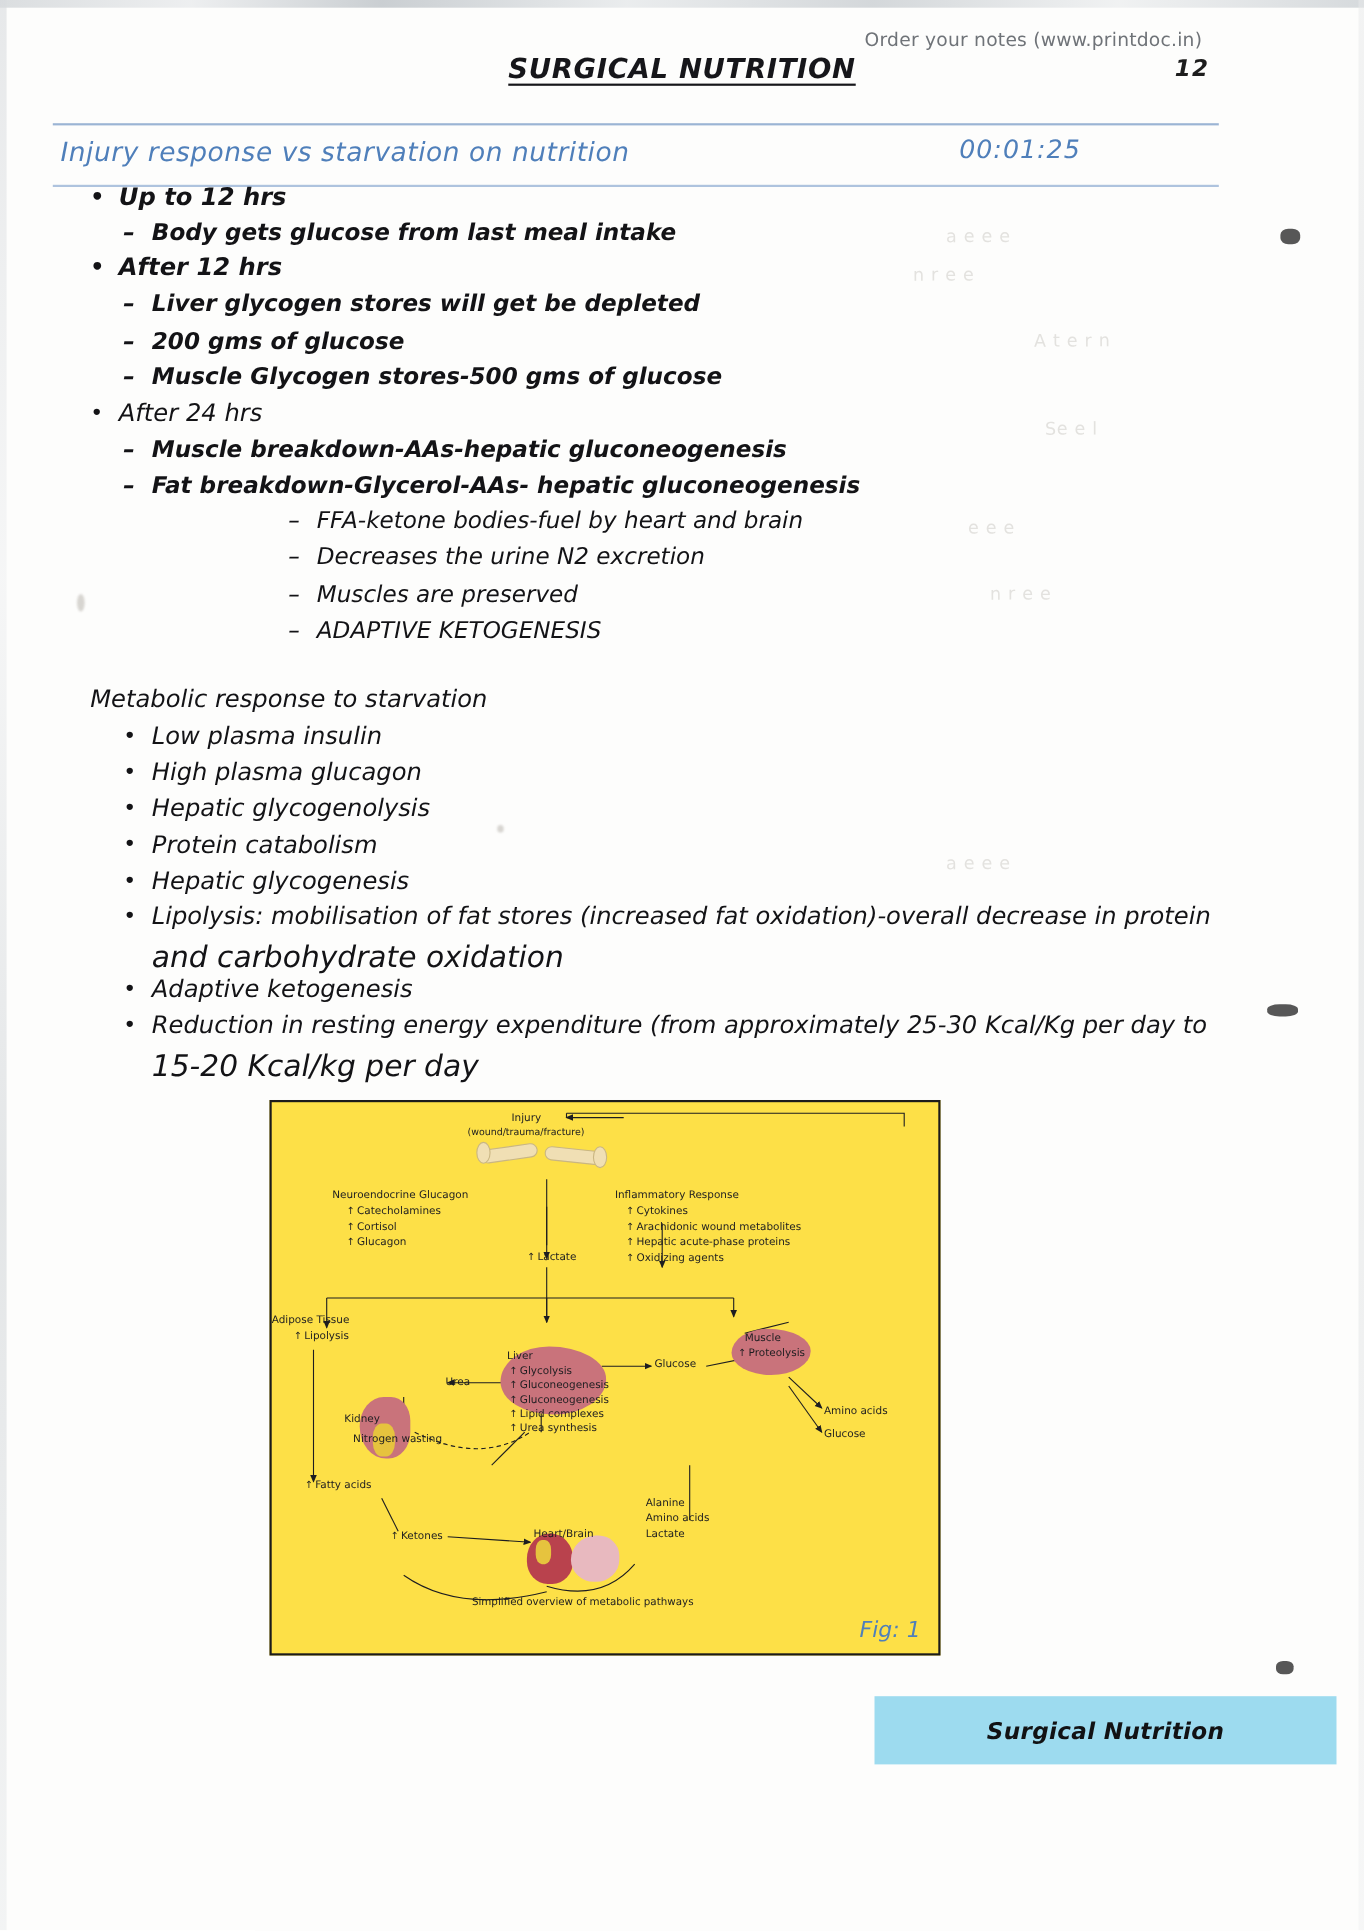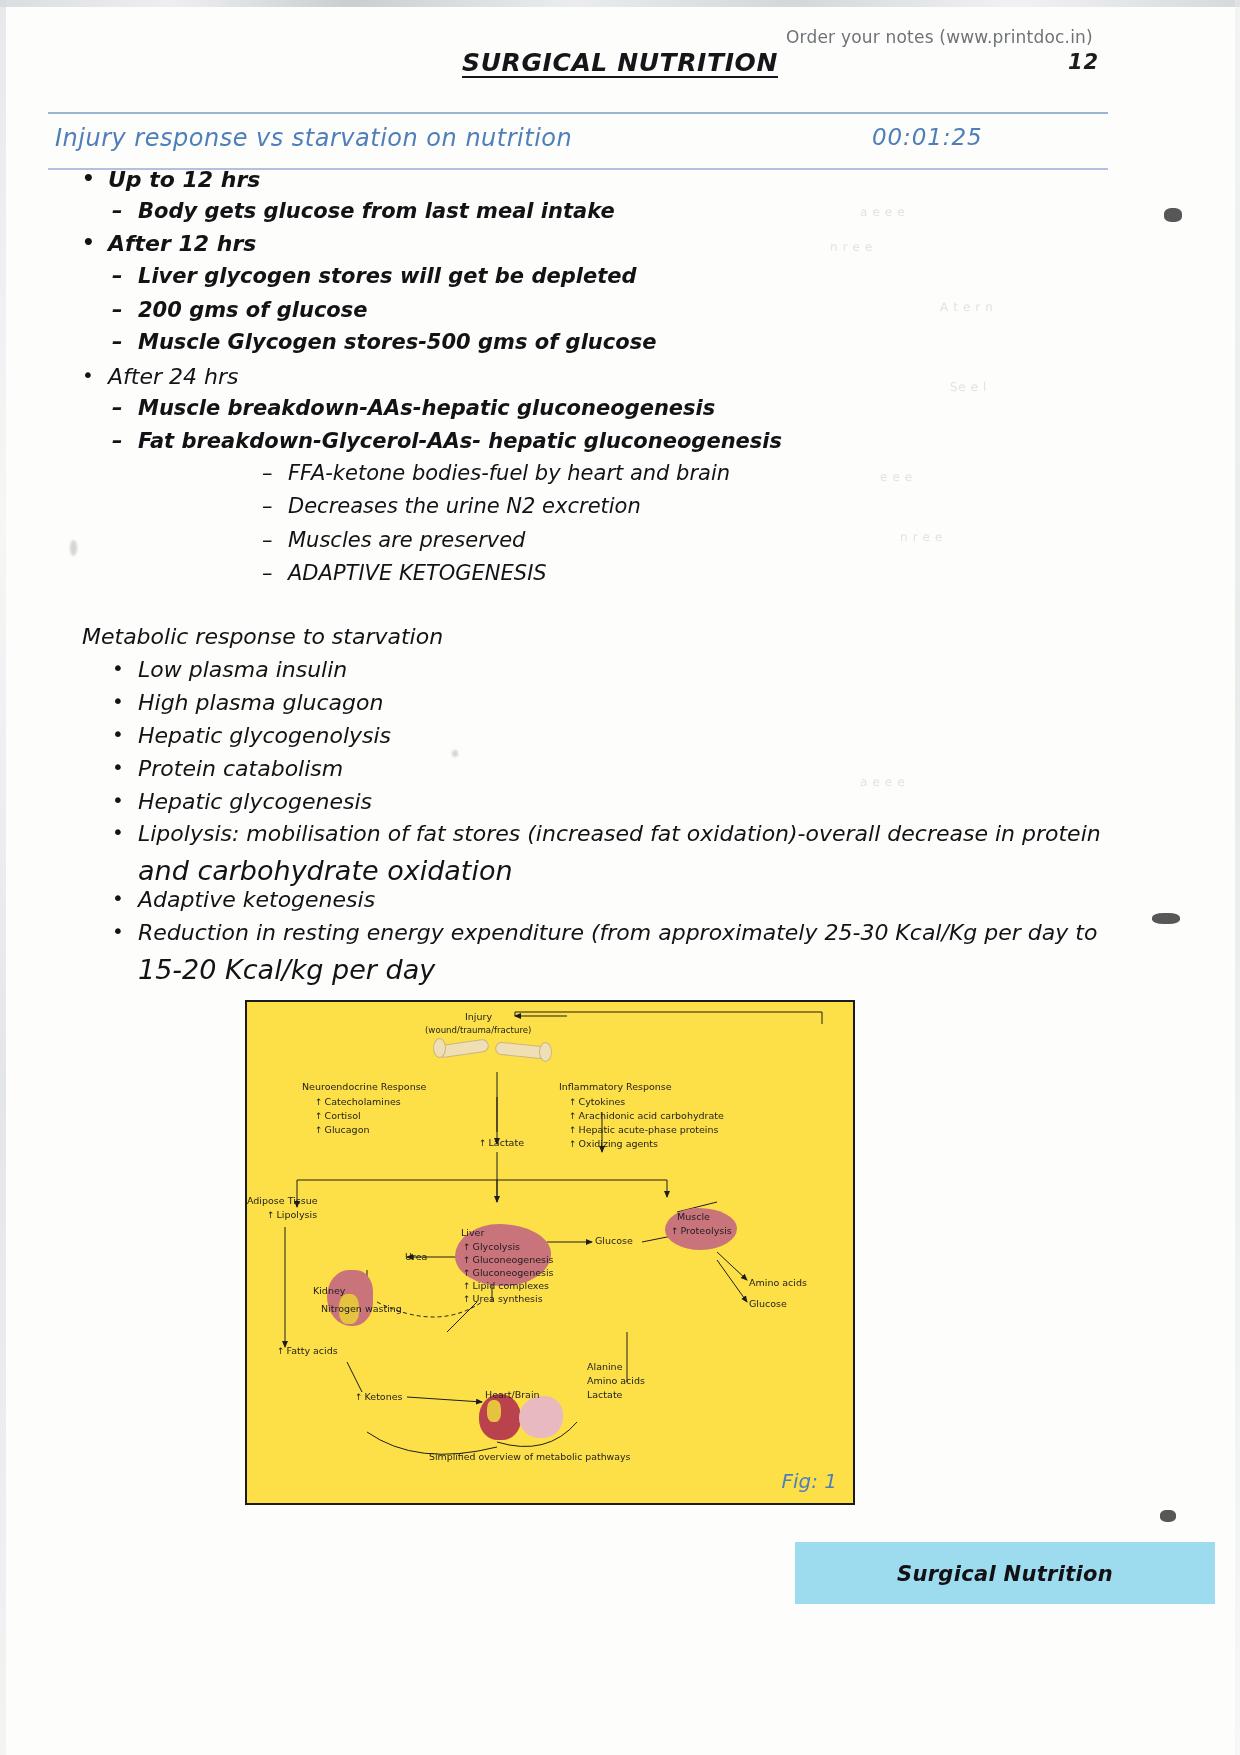--- a/index.html
+++ b/index.html
@@ -36,21 +36,21 @@
   .smudge {
     position: absolute;
     background: #b9b5ae;
     opacity: .55;
     border-radius: 50%;
     filter: blur(1px);
   }
   .ghost {
     position: absolute;
     color: #cfcdc8;
-    font-size: 12px;
+    font-size: 16px;
     font-family: "DejaVu Sans", sans-serif;
     letter-spacing: .6px;
     opacity: .55;
     white-space: nowrap;
     transform: rotate(-0.3deg);
   }
 
   
   .order-note {
     position: absolute;
@@ -351,28 +351,28 @@
     </svg>
 
     <div class="ft" style="left:218px; top:8px;">Injury</div>
     <div class="ft ft-small" style="left:178px; top:22px;">(wound/trauma/fracture)</div>
 
     <div class="bone" style="left:190px; top:40px; width:52px; height:13px; border-radius:9px; transform:rotate(-8deg);"></div>
     <div class="bone" style="left:248px; top:42px; width:52px; height:13px; border-radius:9px; transform:rotate(6deg);"></div>
     <div class="bone" style="left:186px; top:36px; width:13px; height:20px; border-radius:50%;"></div>
     <div class="bone" style="left:292px; top:40px; width:13px; height:20px; border-radius:50%;"></div>
 
-    <div class="ft" style="left:55px; top:78px;">Neuroendocrine Response</div>
+    <div class="ft" style="left:55px; top:78px;">Neuroendocrine Glucagon</div>
     <div class="ft up" style="left:68px; top:93px;">Catecholamines</div>
     <div class="ft up" style="left:68px; top:107px;">Cortisol</div>
     <div class="ft up" style="left:68px; top:121px;">Glucagon</div>
 
     <div class="ft" style="left:312px; top:78px;">Inflammatory Response</div>
     <div class="ft up" style="left:322px; top:93px;">Cytokines</div>
-    <div class="ft up" style="left:322px; top:107px;">Arachidonic acid carbohydrate</div>
+    <div class="ft up" style="left:322px; top:107px;">Arachidonic wound metabolites</div>
     <div class="ft up" style="left:322px; top:121px;">Hepatic acute-phase proteins</div>
     <div class="ft up" style="left:322px; top:135px;">Oxidizing agents</div>
 
     <div class="ft up" style="left:232px; top:134px;">Lactate</div>
 
     <div class="ft" style="left:0; top:192px;">Adipose Tissue</div>
     <div class="ft up" style="left:20px; top:206px;">Lipolysis</div>
 
     <div class="organ" style="left:208px; top:222px; width:96px; height:62px; background:#c9737b;"></div>
     <div class="ft" style="left:214px; top:224px;">Liver</div>

